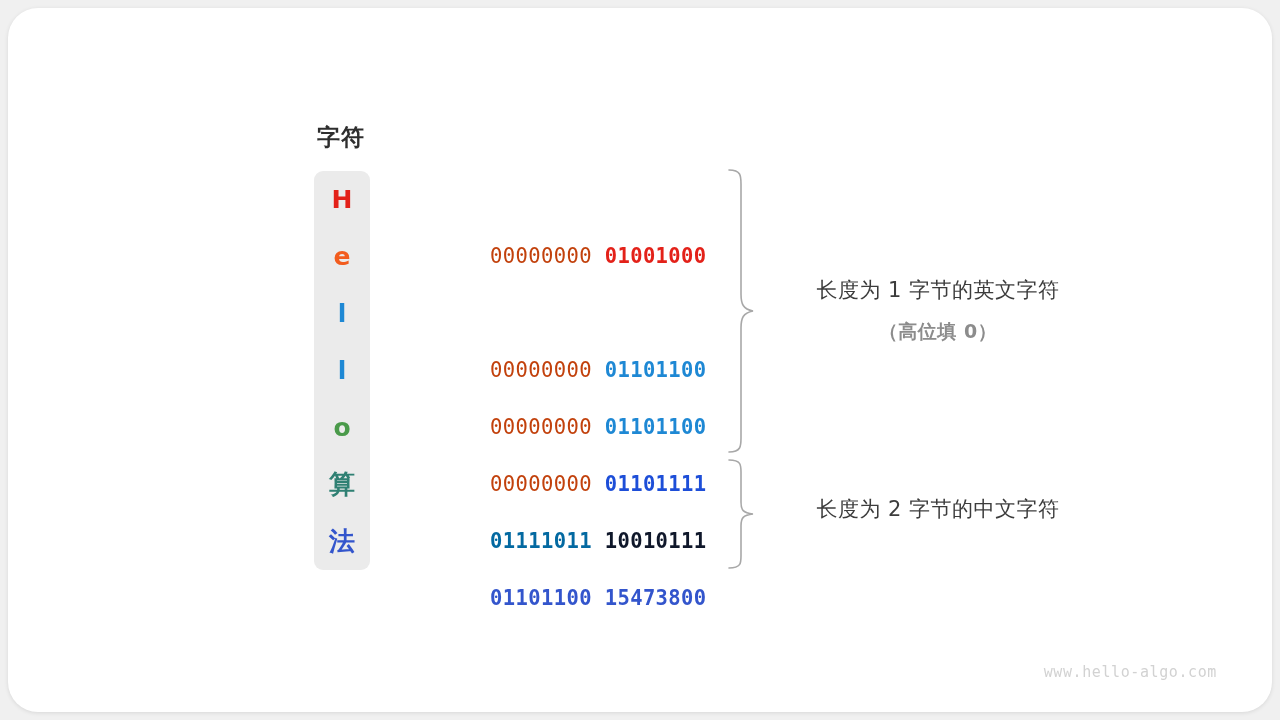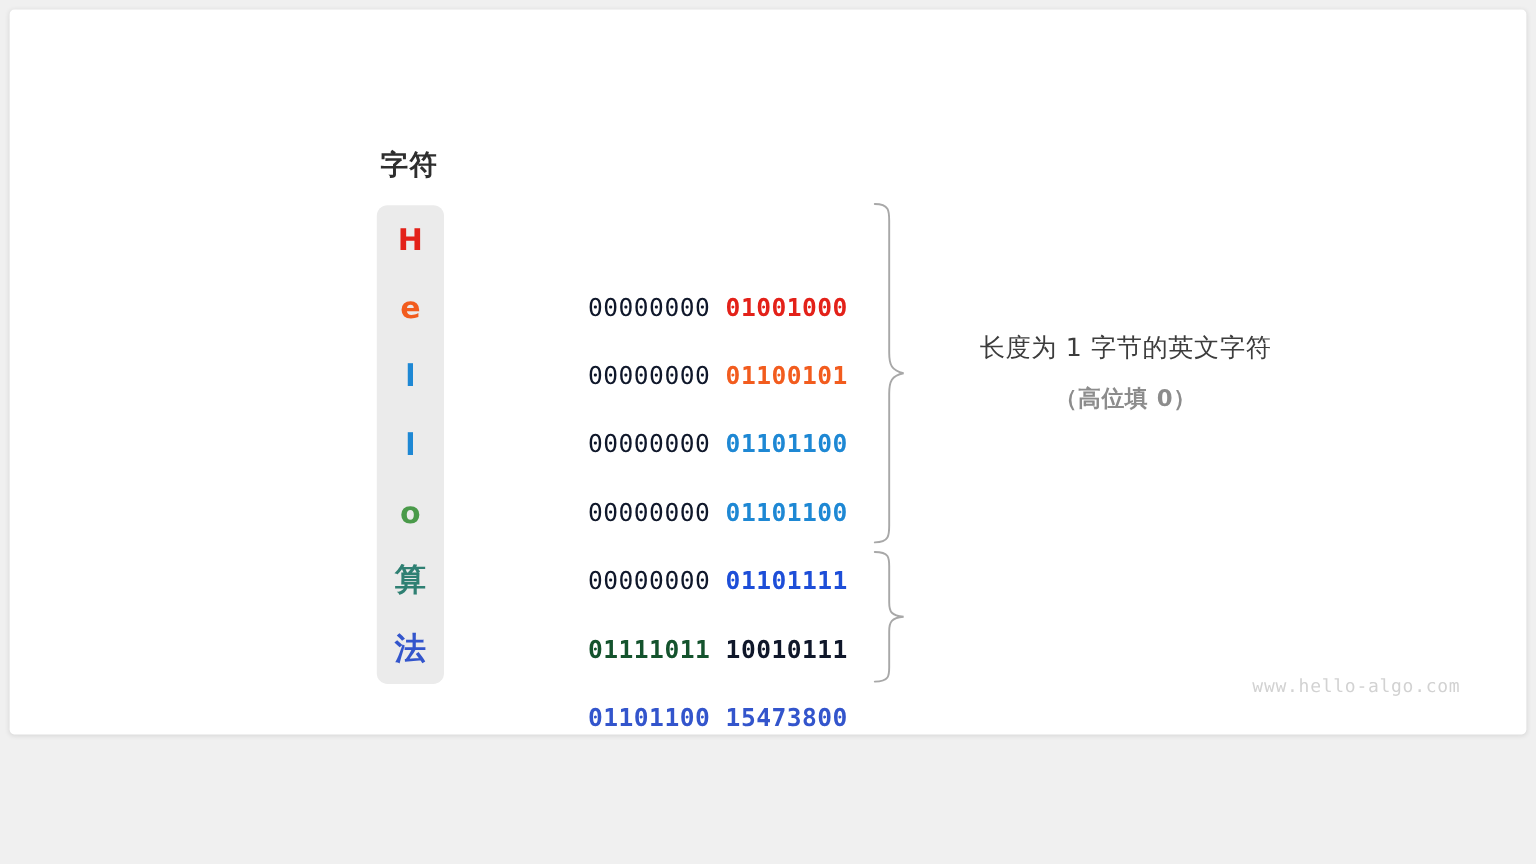--- a/index.html
+++ b/index.html
@@ -11,23 +11,23 @@
     height: 720px;
     background: #f0f0f0;
     font-family: "Liberation Sans", sans-serif;
     overflow: hidden;
   }
   #card {
     position: absolute;
     left: 8px;
     top: 8px;
     width: 1264px;
-    height: 604px;
+    height: 704px;
     background: #ffffff;
-    border-radius: 4px;
+    border-radius: 30px;
     box-shadow: 0 1px 4px rgba(0,0,0,0.10);
     overflow: hidden;
   }
 
   
   #hdr-char {
     position: absolute;
     left: 283px;
     top: 114px;
     width: 100px;
@@ -84,21 +84,21 @@
     left: 431px;
     width: 252px;
     height: 57px;
     line-height: 57px;
     font-family: "DejaVu Sans Mono", monospace;
     font-size: 20.5px;
     white-space: pre;
     letter-spacing: 0.4px;
   }
   .bin-hi {
-    color: #0f172a;
+    color: #c2410c;
     font-weight: normal;
   }
   .bin-hi.filled {
     font-weight: bold;
   }
   .bin-lo {
     font-weight: bold;
   }
 
   
@@ -152,50 +152,50 @@
     <div class="char-cell latin" style="top:114px;color:#1e88d4">l</div>
     <div class="char-cell latin" style="top:171px;color:#1e88d4">l</div>
     <div class="char-cell latin" style="top:228px;color:#4a9a4a">o</div>
     <div class="char-cell cjk" style="top:285px;color:#2f8073">算</div>
     <div class="char-cell cjk" style="top:342px;color:#3355cc">法</div>
   </div>
 
   <div class="bin-row" style="top:163px">
     <span class="bin-hi">00000000</span><span> </span><span class="bin-lo" style="color:#e32119">01001000</span>
   </div>
-  <div class="bin-row" style="top:220px">
-    <span class="bin-hi">00000000</span><span> </span><span class="bin-lo" style="color:#f25c1e">01100101</span>
-  </div>
   <div class="bin-row" style="top:277px">
     <span class="bin-hi">00000000</span><span> </span><span class="bin-lo" style="color:#1e88d4">01101100</span>
   </div>
   <div class="bin-row" style="top:334px">
     <span class="bin-hi">00000000</span><span> </span><span class="bin-lo" style="color:#1e88d4">01101100</span>
   </div>
   <div class="bin-row" style="top:391px">
     <span class="bin-hi">00000000</span><span> </span><span class="bin-lo" style="color:#1d4ed8">01101111</span>
   </div>
   <div class="bin-row" style="top:448px">
-    <span class="bin-hi filled" style="color:#14532d">01111011</span><span> </span><span class="bin-lo" style="color:#0f172a">10010111</span>
+    <span class="bin-hi filled" style="color:#0369a1">01111011</span><span> </span><span class="bin-lo" style="color:#0f172a">10010111</span>
   </div>
   <div class="bin-row" style="top:505px">
     <span class="bin-hi filled" style="color:#3355cc">01101100</span><span> </span><span class="bin-lo" style="color:#3355cc">15473800</span>
   </div>
 
   <svg class="brace" style="left:715px;top:158px;" width="36" height="290">
     <path d="M 6 4 C 18 4 18 10 18 18 L 18 128 C 18 138 20 143 30 145
              C 20 147 18 152 18 162 L 18 272 C 18 280 18 286 6 286" fill="none" stroke="#a8a8a8" stroke-width="1.6" stroke-linecap="round"></path>
   </svg>
 
   <svg class="brace" style="left:715px;top:448px;" width="36" height="116">
     <path d="M 6 4 C 18 4 18 9 18 16 L 18 46 C 18 54 20 57 30 58
              C 20 59 18 62 18 70 L 18 100 C 18 107 18 112 6 112" fill="none" stroke="#a8a8a8" stroke-width="1.6" stroke-linecap="round"></path>
   </svg>
 
   <div class="annot" style="left:770px;top:268px;width:320px">
     <div class="line1">长度为 1 字节的英文字符</div>
     <div class="line2">（高位填 0）</div>
   </div>
 
+  <div class="annot" style="left:770px;top:487px;width:320px">
+    <div class="line1">长度为 2 字节的中文字符</div>
+  </div>
 
   <div id="watermark">www.hello-algo.com</div>
 
 </div>
 
 </body></html>

